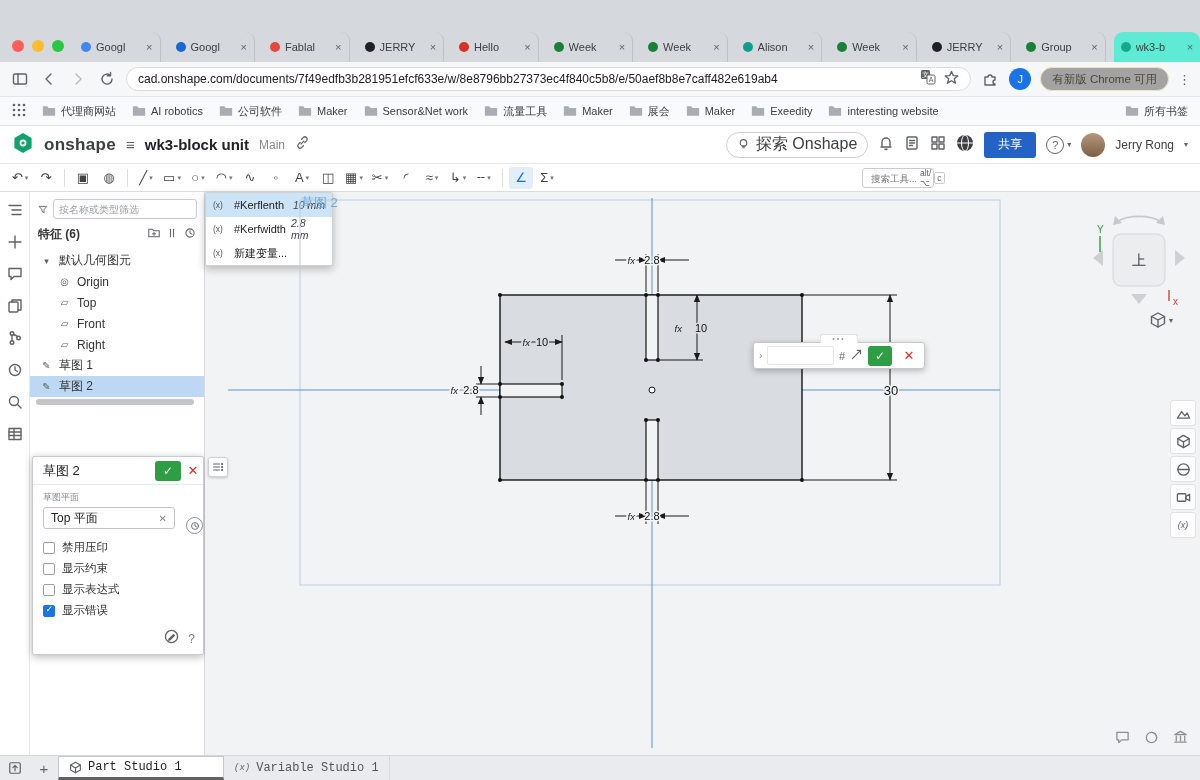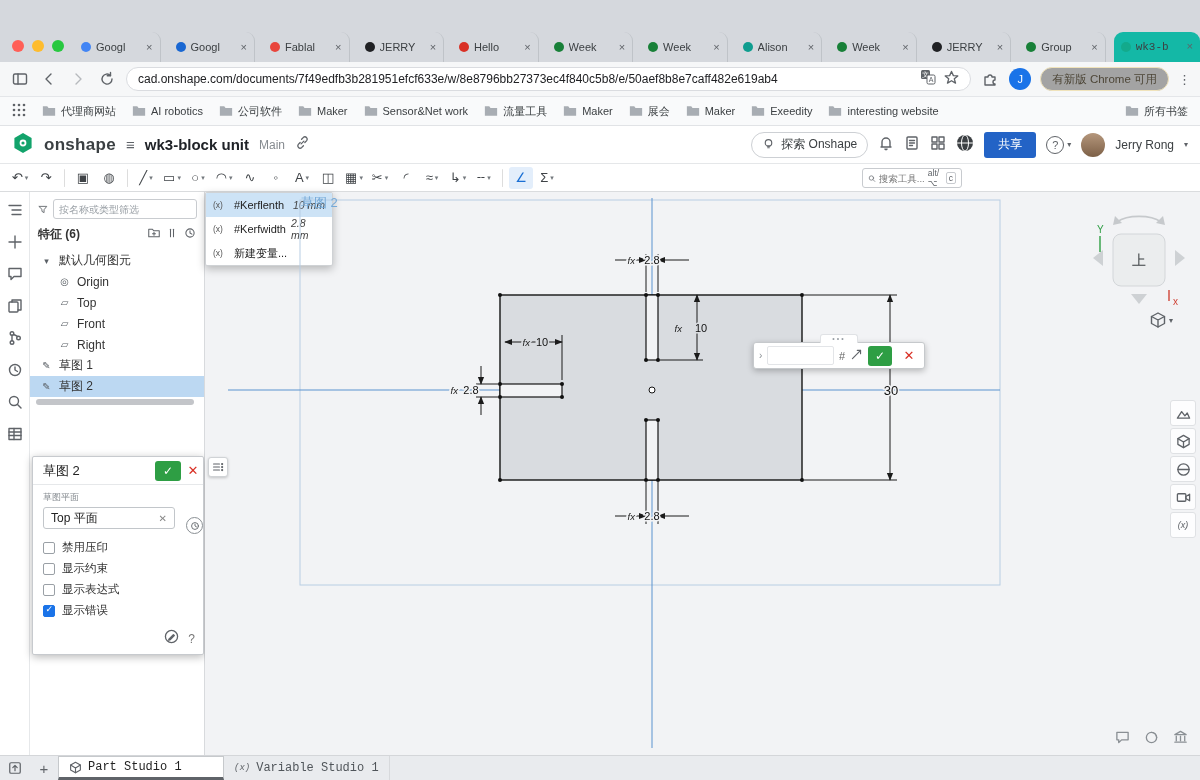--- a/index.html
+++ b/index.html
@@ -9,21 +9,21 @@
   svg.ic { stroke:#5f6368; fill:none; stroke-width:1.4; stroke-linecap:round; stroke-linejoin:round; }
 
   
   #tabstrip { top:0; left:0; right:0; height:62px; background:#d5d8dd; display:flex; align-items:flex-end; }
   .lights { display:flex; gap:8px; padding:0 10px 10px 12px; }
   .light { width:12px; height:12px; border-radius:50%; }
   .tabs { display:flex; align-items:flex-end; flex:1; overflow:hidden;gap:8px; }
   .tab { width:94px; height:30px; display:flex; align-items:center; gap:5px; padding:0 7px;
          font-size:11px; color:#3c4043; border-radius:9px 9px 0 0; position:relative; }
   .tab:not(.active){ border-right:1px solid #bfc3c8; }
-  .tab.active { background:#14b8a6;font-family:Liberation Mono, monospace; }
+  .tab.active { background:#5eead4; }
   .fav { width:10px; height:10px; border-radius:50%; flex:none; }
   .tab-title { flex:1; overflow:hidden; white-space:nowrap; text-overflow:ellipsis; }
   .tab-close { color:#5f6368; font-size:11px; flex:none; }
   .tab-close::before { content:"×"; }
 
   
   #addrbar { top:62px; left:0; right:0; height:35px; background:#f6f7f8; display:flex; align-items:center; gap:9px; padding:0 10px; border-bottom:1px solid #e4e6e9; }
   .navbtn { display:flex; align-items:center; justify-content:center; width:20px; height:20px; }
   .omnibox { flex:1; height:24px; background:#fff; border:1px solid #dadce0; border-radius:13px; display:flex; align-items:center; gap:8px; padding:0 11px; min-width:0; }
   .url { flex:1; font-size:12px; color:#202124; white-space:nowrap; overflow:hidden; }
@@ -35,40 +35,40 @@
   
   #bkbar { top:97px; left:0; right:0; height:29px; background:#f9fafb; display:flex; align-items:center; gap:16px; padding:0 12px; border-bottom:1px solid #e1e3e6; font-size:11px; color:#3c4043; }
   .bm { display:flex; align-items:center; gap:5px; white-space:nowrap; }
   .bm-list { display:flex; gap:16px; flex:1; overflow:hidden; }
 
   
   #osheader { top:126px; left:0; right:0; height:38px; background:#fff; border-bottom:1px solid #e5e7e9; display:flex; align-items:center; gap:10px; padding:0 12px; }
   .brand { font-size:17px; font-weight:600; color:#3b4043; letter-spacing:.3px; }
   .doc-title { font-size:15px; font-weight:700; color:#202328; }
   .ws-name { font-size:12px; color:#868b90; }
-  .pill { height:26px; border:1px solid #cdd0d4; border-radius:14px; display:flex; align-items:center; gap:6px; padding:0 10px; font-size:12px; color:#3c4043; }
+  .pill { height:26px; border:1px solid #cdd0d4; border-radius:14px; display:flex; align-items:center; gap:6px; padding:0 10px; font-size:16px; color:#3c4043; }
   .share-btn { height:26px; background:#2363c6; border-radius:3px; color:#fff; font-size:12px; display:flex; align-items:center; padding:0 14px; }
   .help-btn { display:flex; align-items:center; gap:3px; color:#5f6368; }
   .help-q { width:18px; height:18px; border:1.4px solid #5f6368; border-radius:50%; font-size:11px; display:flex; align-items:center; justify-content:center; }
   .help-q::before{ content:"?"; }
   .avatar-photo { width:24px; height:24px; border-radius:50%; background:linear-gradient(#b5977c,#7d6047); }
   .user-name { font-size:12px; color:#3c4043; }
   .caret-sm { font-size:8px; color:#5f6368; }
   .caret-sm::before{ content:"▾"; }
   .hamburger { font-size:15px; color:#5f6368; }
   .hamburger::before{ content:"≡"; }
 
   
   #ostoolbar { top:164px; left:0; right:0; height:28px; background:#fff; border-bottom:1px solid #dadcde; display:flex; align-items:center; padding:0 8px; }
   .tool { min-width:24px; height:22px; display:flex; align-items:center; justify-content:center; gap:2px; color:#3f4347; font-size:13px; border-radius:3px; padding:0 2px; }
   .tool .caret { display:none; font-size:7px; color:#74797e; }
   .tool .caret.on { display:inline; }
   .tool.active { color:#1a6fd4; background:#e3eefb; }
   .tool.sep { min-width:1px; width:1px; height:18px; background:#ddd; margin:0 4px; padding:0; }
-  .search-tools { position:absolute; left:862px; top:4px; height:20px; width:100px; border:1px solid #c8cbcf; border-radius:3px; display:flex; align-items:center; gap:3px; padding:0 5px;justify-content:space-between; }
+  .search-tools { position:absolute; left:862px; top:4px; height:20px; width:72px; border:1px solid #c8cbcf; border-radius:3px; display:flex; align-items:center; gap:3px; padding:0 5px;justify-content:space-between; }
   .search-tools input { border:none; outline:none; width:46px; font-size:9.5px; color:#333; background:transparent; }
   .kbd { font-size:8.5px; color:#5f6368; }
   .kbd-box { font-size:8.5px; color:#5f6368; border:1px solid #c8cbcf; border-radius:2px; padding:0 2px; }
 
   
   #main { top:192px; left:0; height:563px; right:0; }
   #left-rail { left:0; top:0; bottom:0; width:30px; background:#fff; border-right:1px solid #e6e8ea; display:flex; flex-direction:column; align-items:center; gap:12px; padding-top:10px; }
   #feature-panel { left:30px; top:0; bottom:0; width:175px; background:#fff; border-right:1px solid #d8dadd; }
   #canvas { left:205px; top:0; bottom:0; right:0; background:#f2f3f5; }
 

